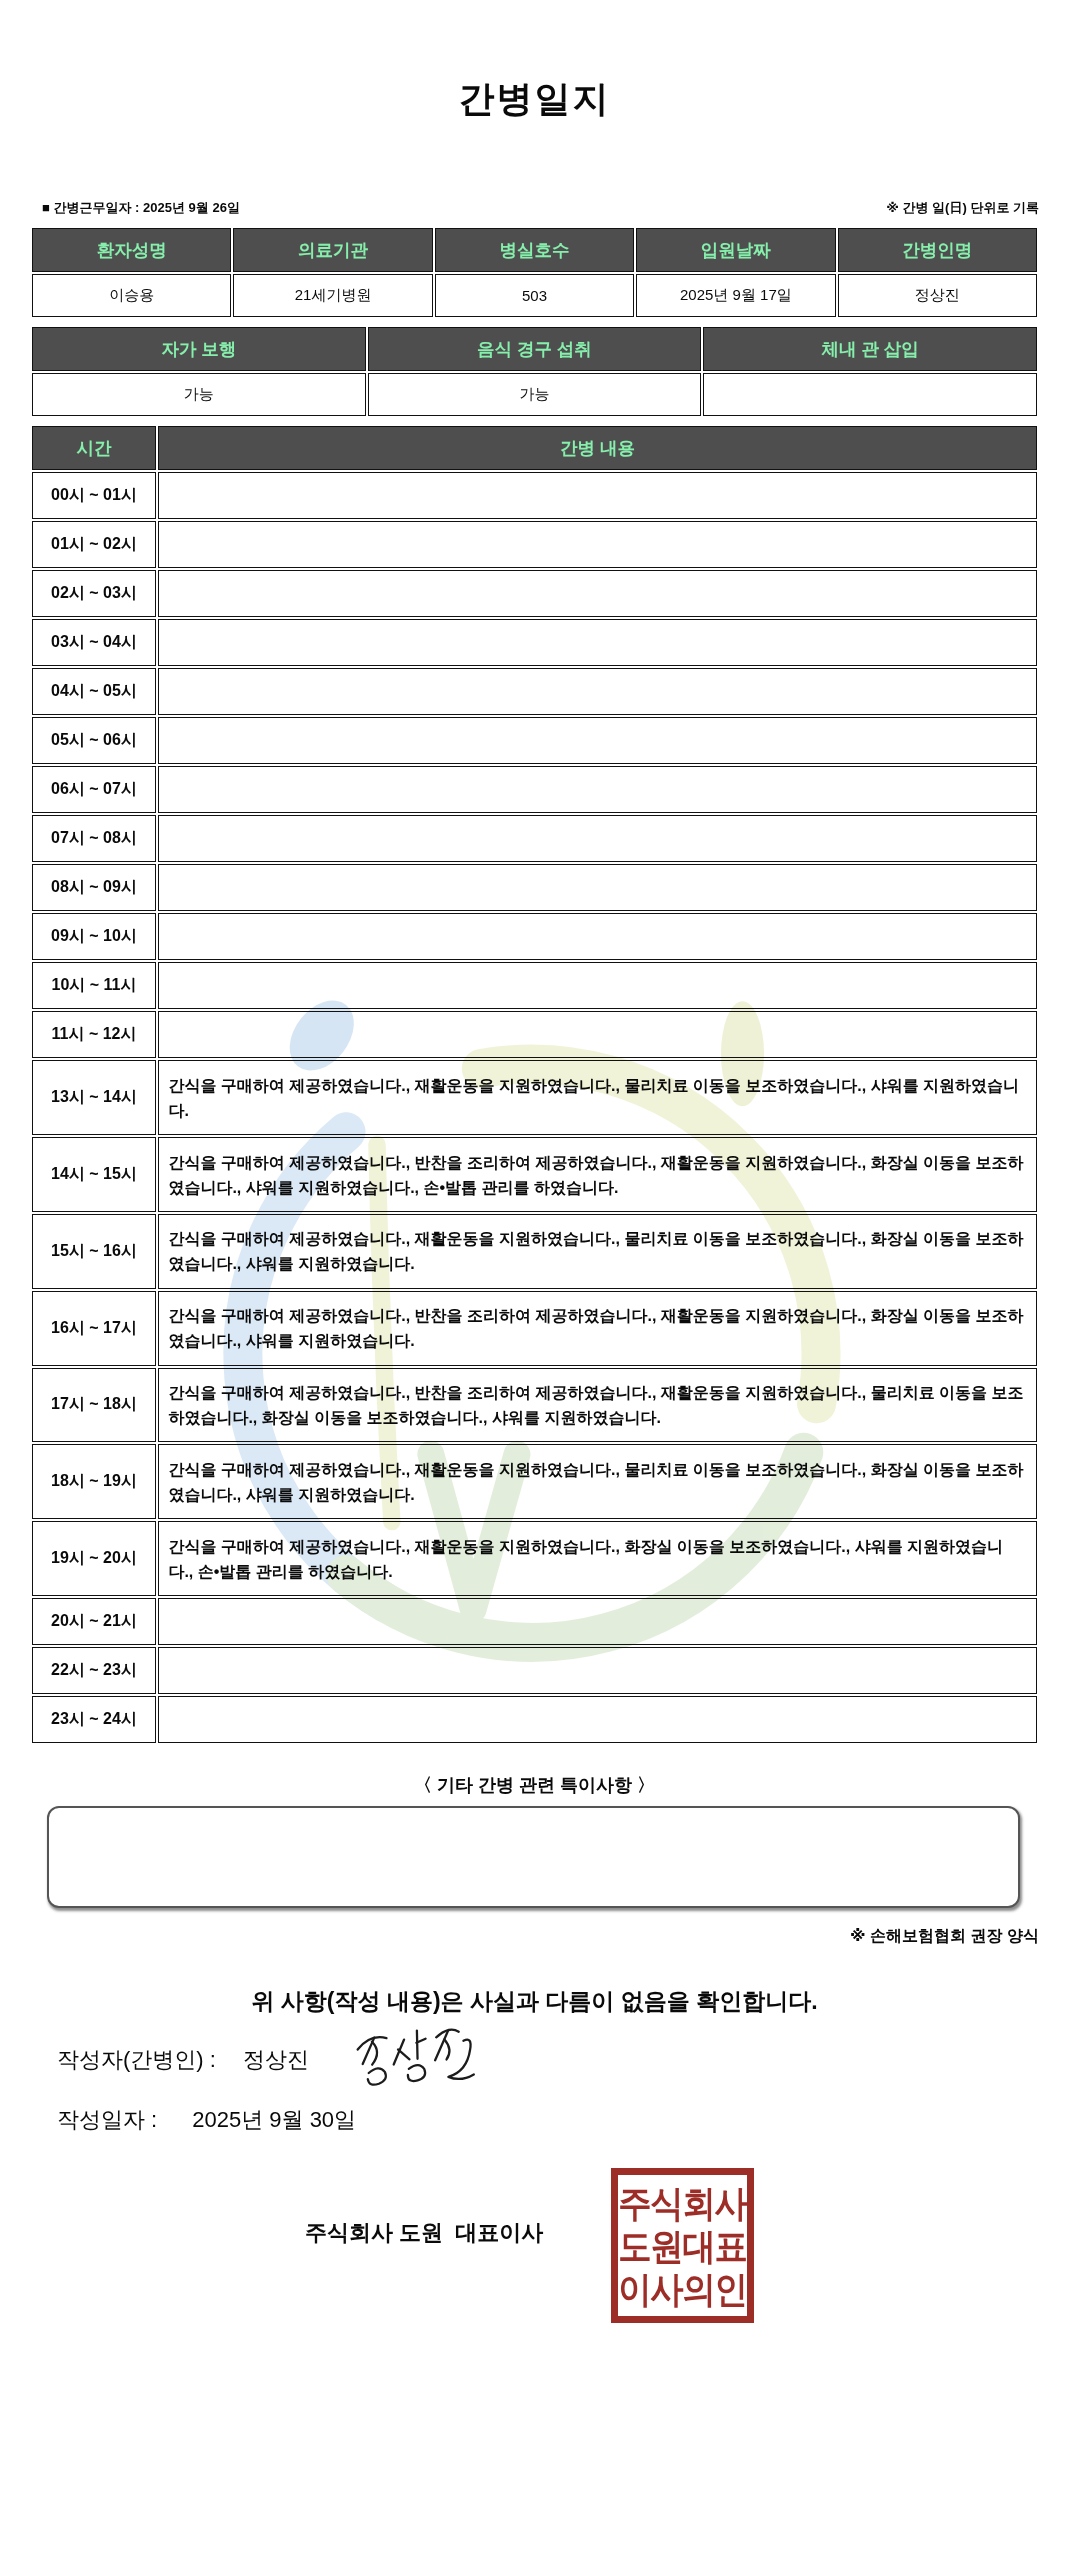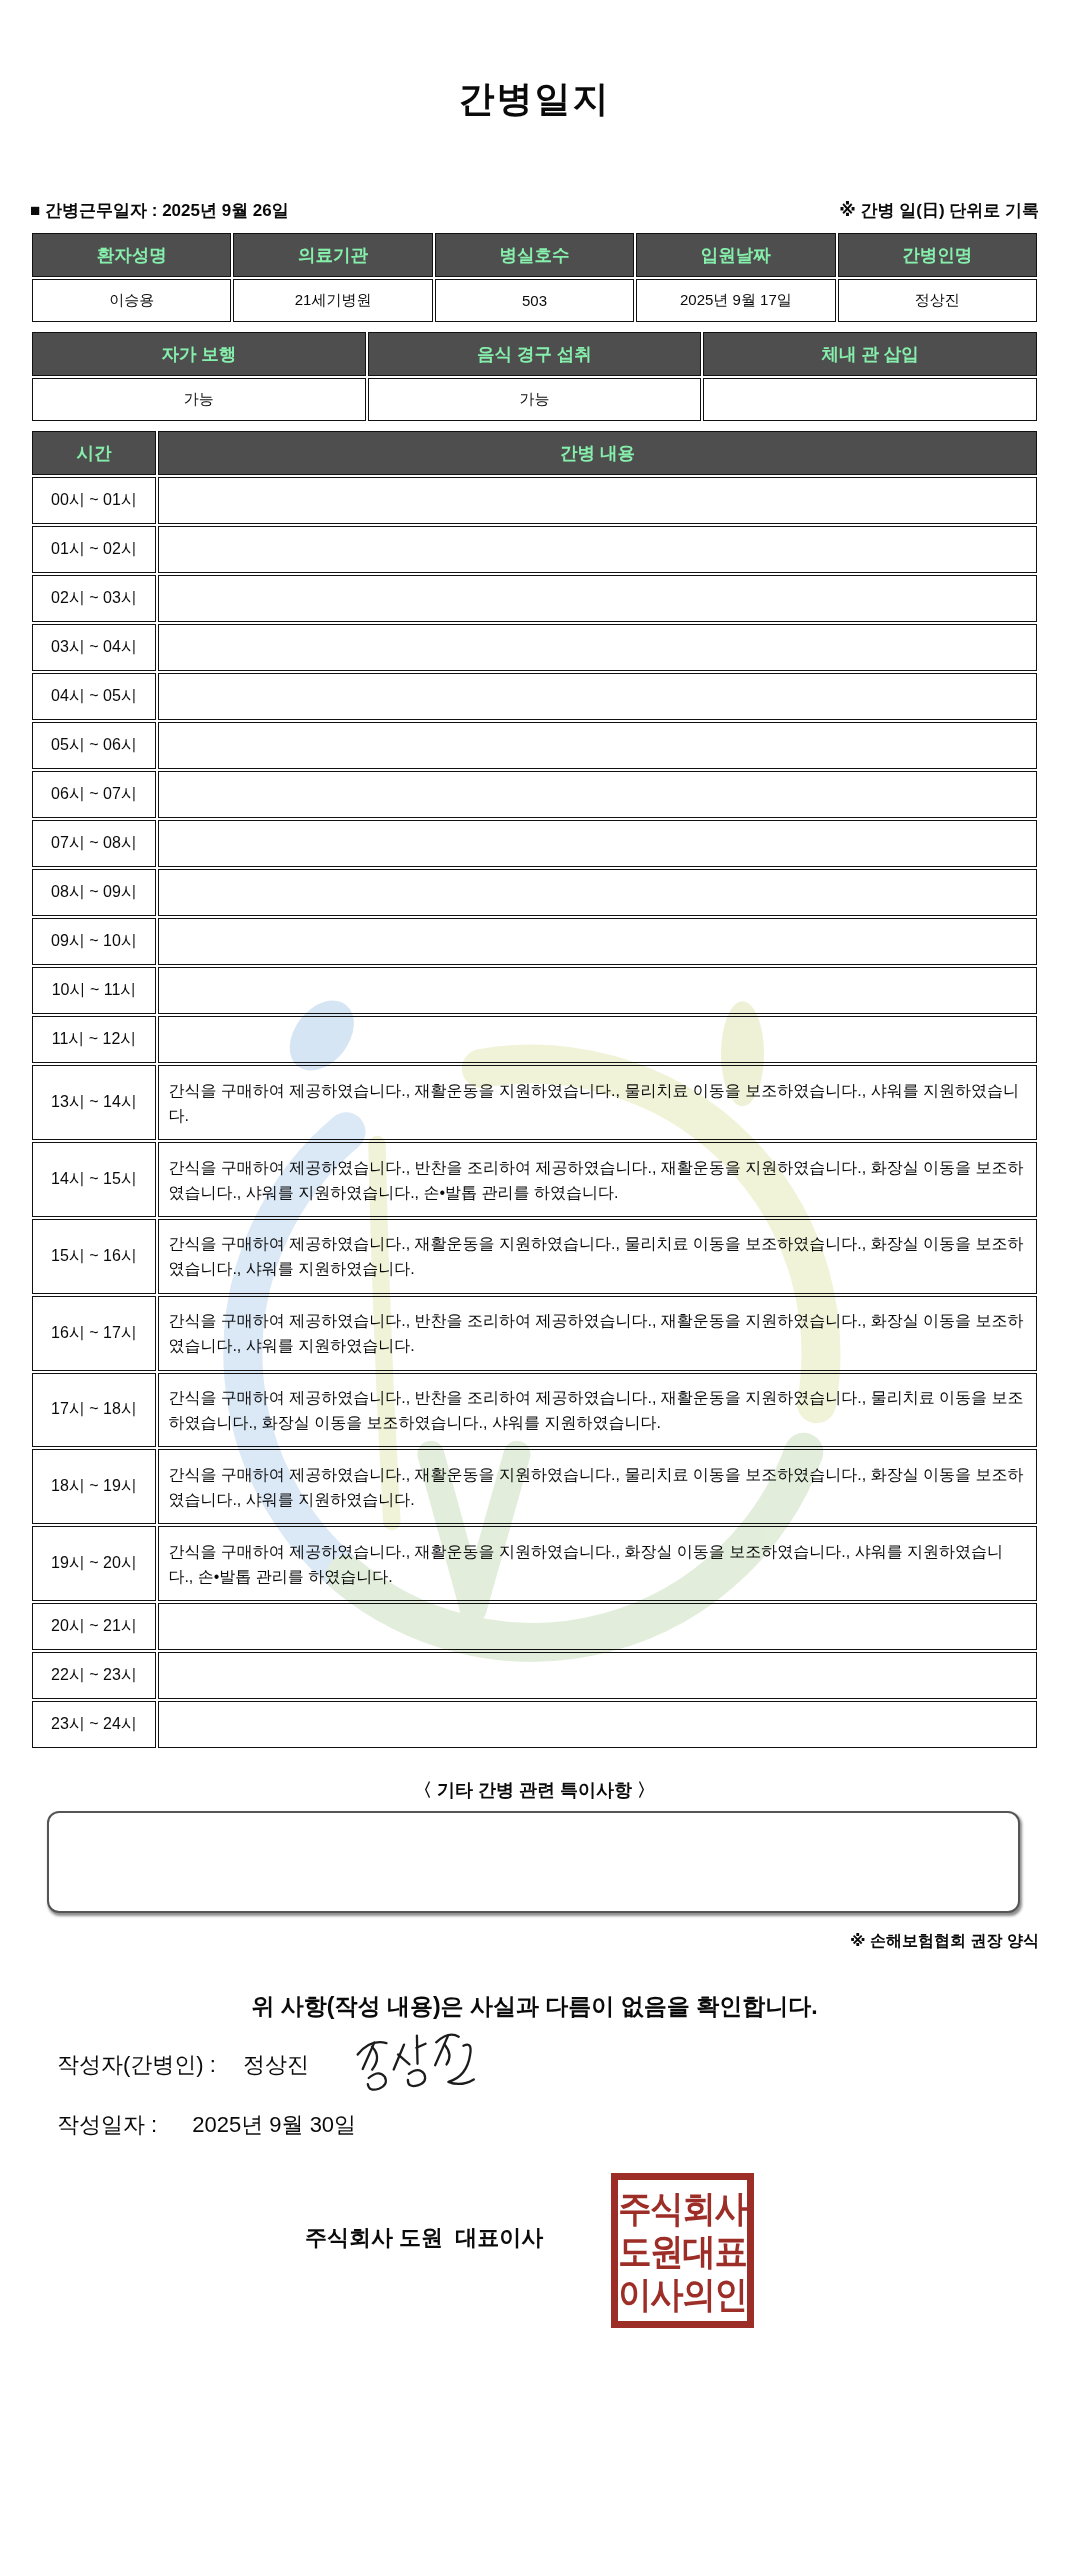--- a/index.html
+++ b/index.html
@@ -7,36 +7,36 @@
   body { font-family: "Liberation Sans", "DejaVu Sans", sans-serif; color:#0a0a0a; }
   .page { position:relative; width:1069px; height:2576px; background:#ffffff; overflow:hidden; }
 
   
   .watermark { position:absolute; left:0; top:0; width:1069px; height:2576px; z-index:0; pointer-events:none; }
 
   .content { position:relative; z-index:1; padding:0 30px; }
 
   h1.doc-title { margin:4px; padding-top:71px; text-align:center; font-size:36px; font-weight:800; letter-spacing:2px; }
 
-  .info-line { display:flex; justify-content:space-between; margin-top:75px; font-size:17px; font-weight:600; }
+  .info-line { display:flex; justify-content:space-between; margin-top:75px; font-size:13px; font-weight:600;margin-left:12px; }
 
   table.grid { width:100%; border-collapse:separate; border-spacing:2px; table-layout:fixed; }
   table.grid th, table.grid td { border:1.7px solid #111; }
   table.grid th { background:#4e4e4e; color:#86efac; font-size:17.5px; font-weight:700; height:44px; text-align:center; }
   table.grid td { background:transparent; font-size:15px; text-align:center; }
 
   .t1 { margin-top:9.4px; }
   .t1 td { height:43px; }
   .t2 { margin-top:5.4px; }
   .t2 td { height:43px; }
 
   .t3 { margin-top:6.7px; }
   .t3 th { height:42px; }
   .t3 col.c-time { width:124px; }
-  .t3 td { height:47px; padding:0; }
+  .t3 td { height:47px; padding:0;font-weight:bold; }
   .t3 td.t-time { font-size:16px; }
   .t3 td.t-content { text-align:left; font-size:16px; line-height:25px; padding:0 9.4px; }
   .t3 tr.has-content td.t-content { padding:11.4px 9.4px; }
 
   .notes-title { margin-top:28px; text-align:center; font-size:18px; font-weight:700; }
   .notes-box { margin-top:9.4px; margin-left:17px; margin-right:19px; height:102px; border:2px solid #555;
                border-radius:12px; background:#fff; box-shadow:1.3px 2.7px 2.7px rgba(0,0,0,0.45);
                font-size:16px; padding:9.4px 12px; }
   .form-note { margin-top:17.5px; text-align:right; font-size:16px; font-weight:600; }
 

